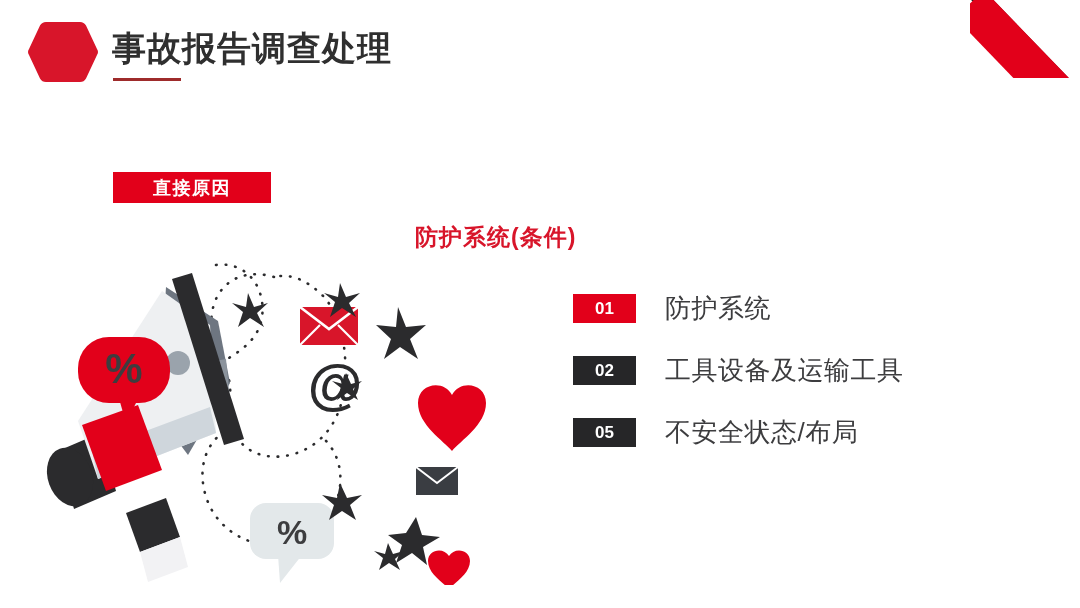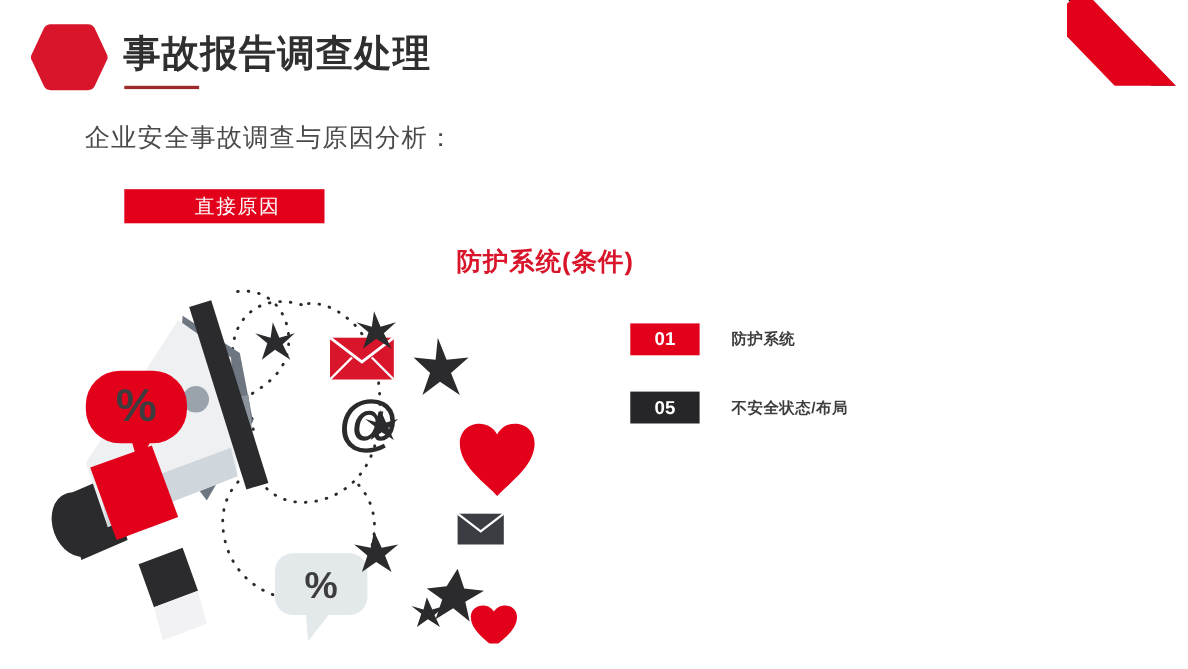--- a/index.html
+++ b/index.html
@@ -88,26 +88,25 @@
   
   .cause-tag {
     position: absolute;
     left: 113px;
     top: 172px;
     width: 158px;
     height: 31px;
     background: #e2001a;
     color: #ffffff;
     font-size: 18px;
-    font-weight: normal;
+    font-weight: bold;
     letter-spacing: 1.5px;
     display: flex;
     align-items: center;
     justify-content: center;
-    padding-left: 24px;
   }
 
   
   .section-heading {
     position: absolute;
     left: 415px;
     top: 222px;
     font-size: 23px;
     font-weight: bold;
     color: #d8152a;
@@ -137,22 +136,22 @@
     justify-content: center;
     color: #ffffff;
     font-size: 17px;
     font-weight: bold;
     flex: 0 0 auto;
   }
   .num-badge.red  { background: #e2001a; }
   .num-badge.dark { background: #262628; }
   .item-label {
     margin-left: 29px;
-    font-size: 14px;
-    font-weight: bold;
+    font-size: 26px;
+    font-weight: normal;
     color: #3d3d3f;
     letter-spacing: 0.5px;
     white-space: nowrap;
   }
 
   
   .illustration {
     position: absolute;
     left: 40px;
     top: 255px;
@@ -172,21 +171,20 @@
   </div>
 
   <div class="hex">
     <svg width="70" height="64" viewBox="0 0 70 64">
       <path d="M18 2 L52 2 Q56 2 58 5.5 L69 29 Q71 32 69 35 L58 58.5 Q56 62 52 62 L18 62 Q14 62 12 58.5 L1 35 Q-1 32 1 29 L12 5.5 Q14 2 18 2 Z" fill="#d8152a"></path>
     </svg>
   </div>
 
   <div class="title">事故报告调查处理</div>
   <div class="title-underline"></div>
-  <div class="subtitle">企业安全事故调查与原因分析：</div>
 
   <div class="cause-tag">直接原因</div>
 
   <div class="section-heading">防护系统(条件)</div>
 
   <div class="illustration">
     <svg width="460" height="330" viewBox="0 0 460 330" xmlns="http://www.w3.org/2000/svg">
 
       <path d="M234 22 C200 12 176 30 172 58 C168 86 178 104 186 118
                C196 136 184 148 192 172 C200 196 224 206 250 200
@@ -263,20 +261,24 @@
     </svg>
   </div>
 
   <div class="item-list">
 
     <div class="list-item">
       <div class="num-badge red">01</div>
       <div class="item-label">防护系统</div>
     </div>
 
+    <div class="list-item">
+      <div class="num-badge dark">02</div>
+      <div class="item-label">工具设备及运输工具</div>
+    </div>
 
 
     <div class="list-item">
       <div class="num-badge dark">05</div>
       <div class="item-label">不安全状态/布局</div>
     </div>
 
   </div>
 
 </div>

